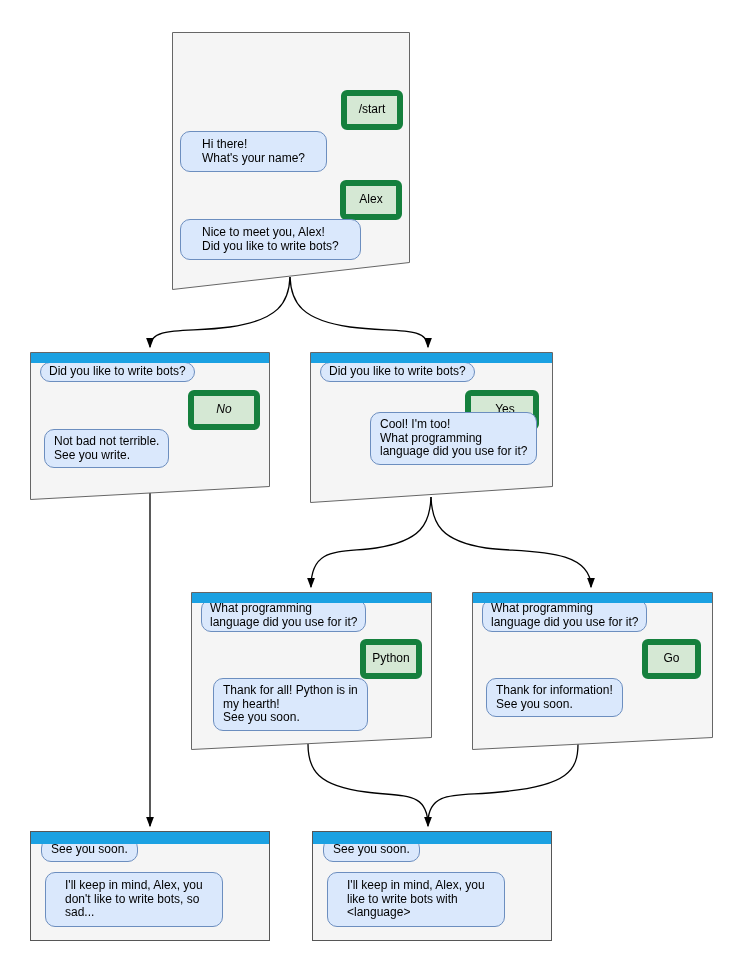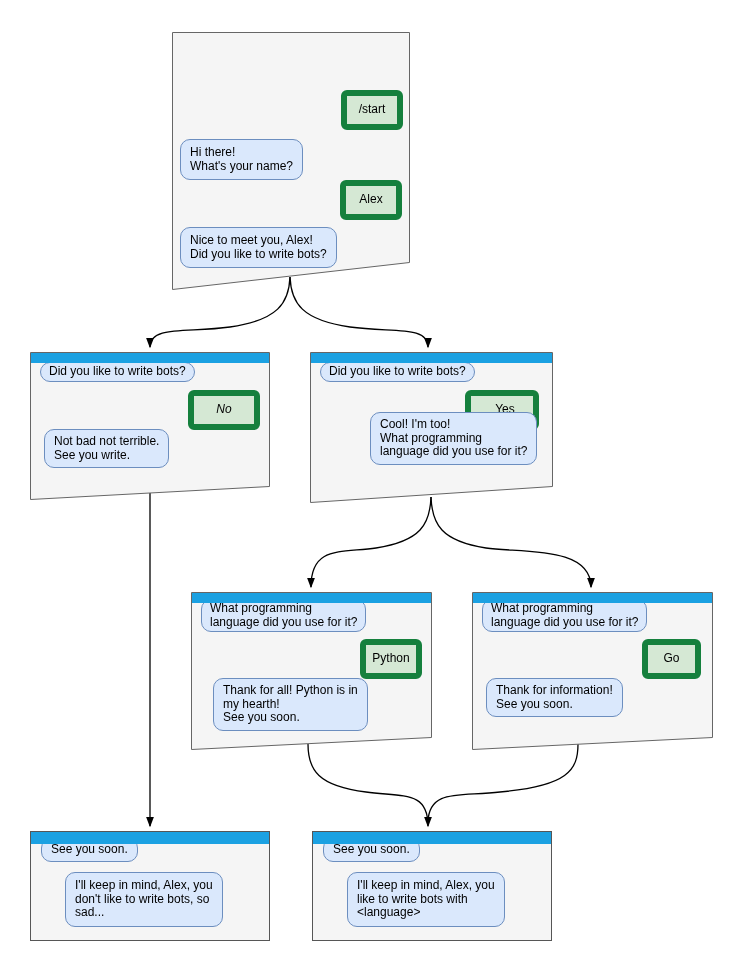--- a/index.html
+++ b/index.html
@@ -7,23 +7,23 @@
           font-family:"Liberation Sans",sans-serif;color:#000;}
   #connectors{position:absolute;left:0;top:0;z-index:0;}
   .window{position:absolute;z-index:1;}
   .window-frame{position:absolute;left:0;top:0;width:100%;height:100%;}
   .titlebar{position:absolute;left:1px;right:1px;top:1px;height:10px;background:#1ba1e2;z-index:3;}
   .titlebar.big{height:44px;border-bottom:1px solid #616161;display:flex;align-items:center;}
   .endwindow{position:absolute;z-index:1;background:#f5f5f5;border:1px solid #565656;box-sizing:border-box;}
   .bubble{position:absolute;font-size:12px;line-height:13.5px;white-space:pre-line;z-index:2;}
   .bot{background:#dae8fc;border:1px solid #6c8ebf;border-radius:10px;padding:5px 9px;}
   .bot.q{padding:2px 8px;}
-  .bot.roomy{padding:6px 9px;margin-top:8px;}
+  .bot.roomy{padding:6px 21px;}
   .bot.see{padding:4px 9px;}
-  .bot.keep{padding:6px 9px;margin-left:20px;}
+  .bot.keep{padding:6px 19px;}
   .user{background:#d5e8d4;border:6px solid #15803d;border-radius:6px;padding:7px 0;text-align:center;}
   .title-text{color:#ffffff;font-size:14px;font-weight:bold;margin-left:10px;}
   .avatar{margin-left:9px;flex:0 0 auto;}
 </style>
 </head>
 <body>
 
 <div id="canvas">
 
   <svg id="connectors" width="743" height="971">

